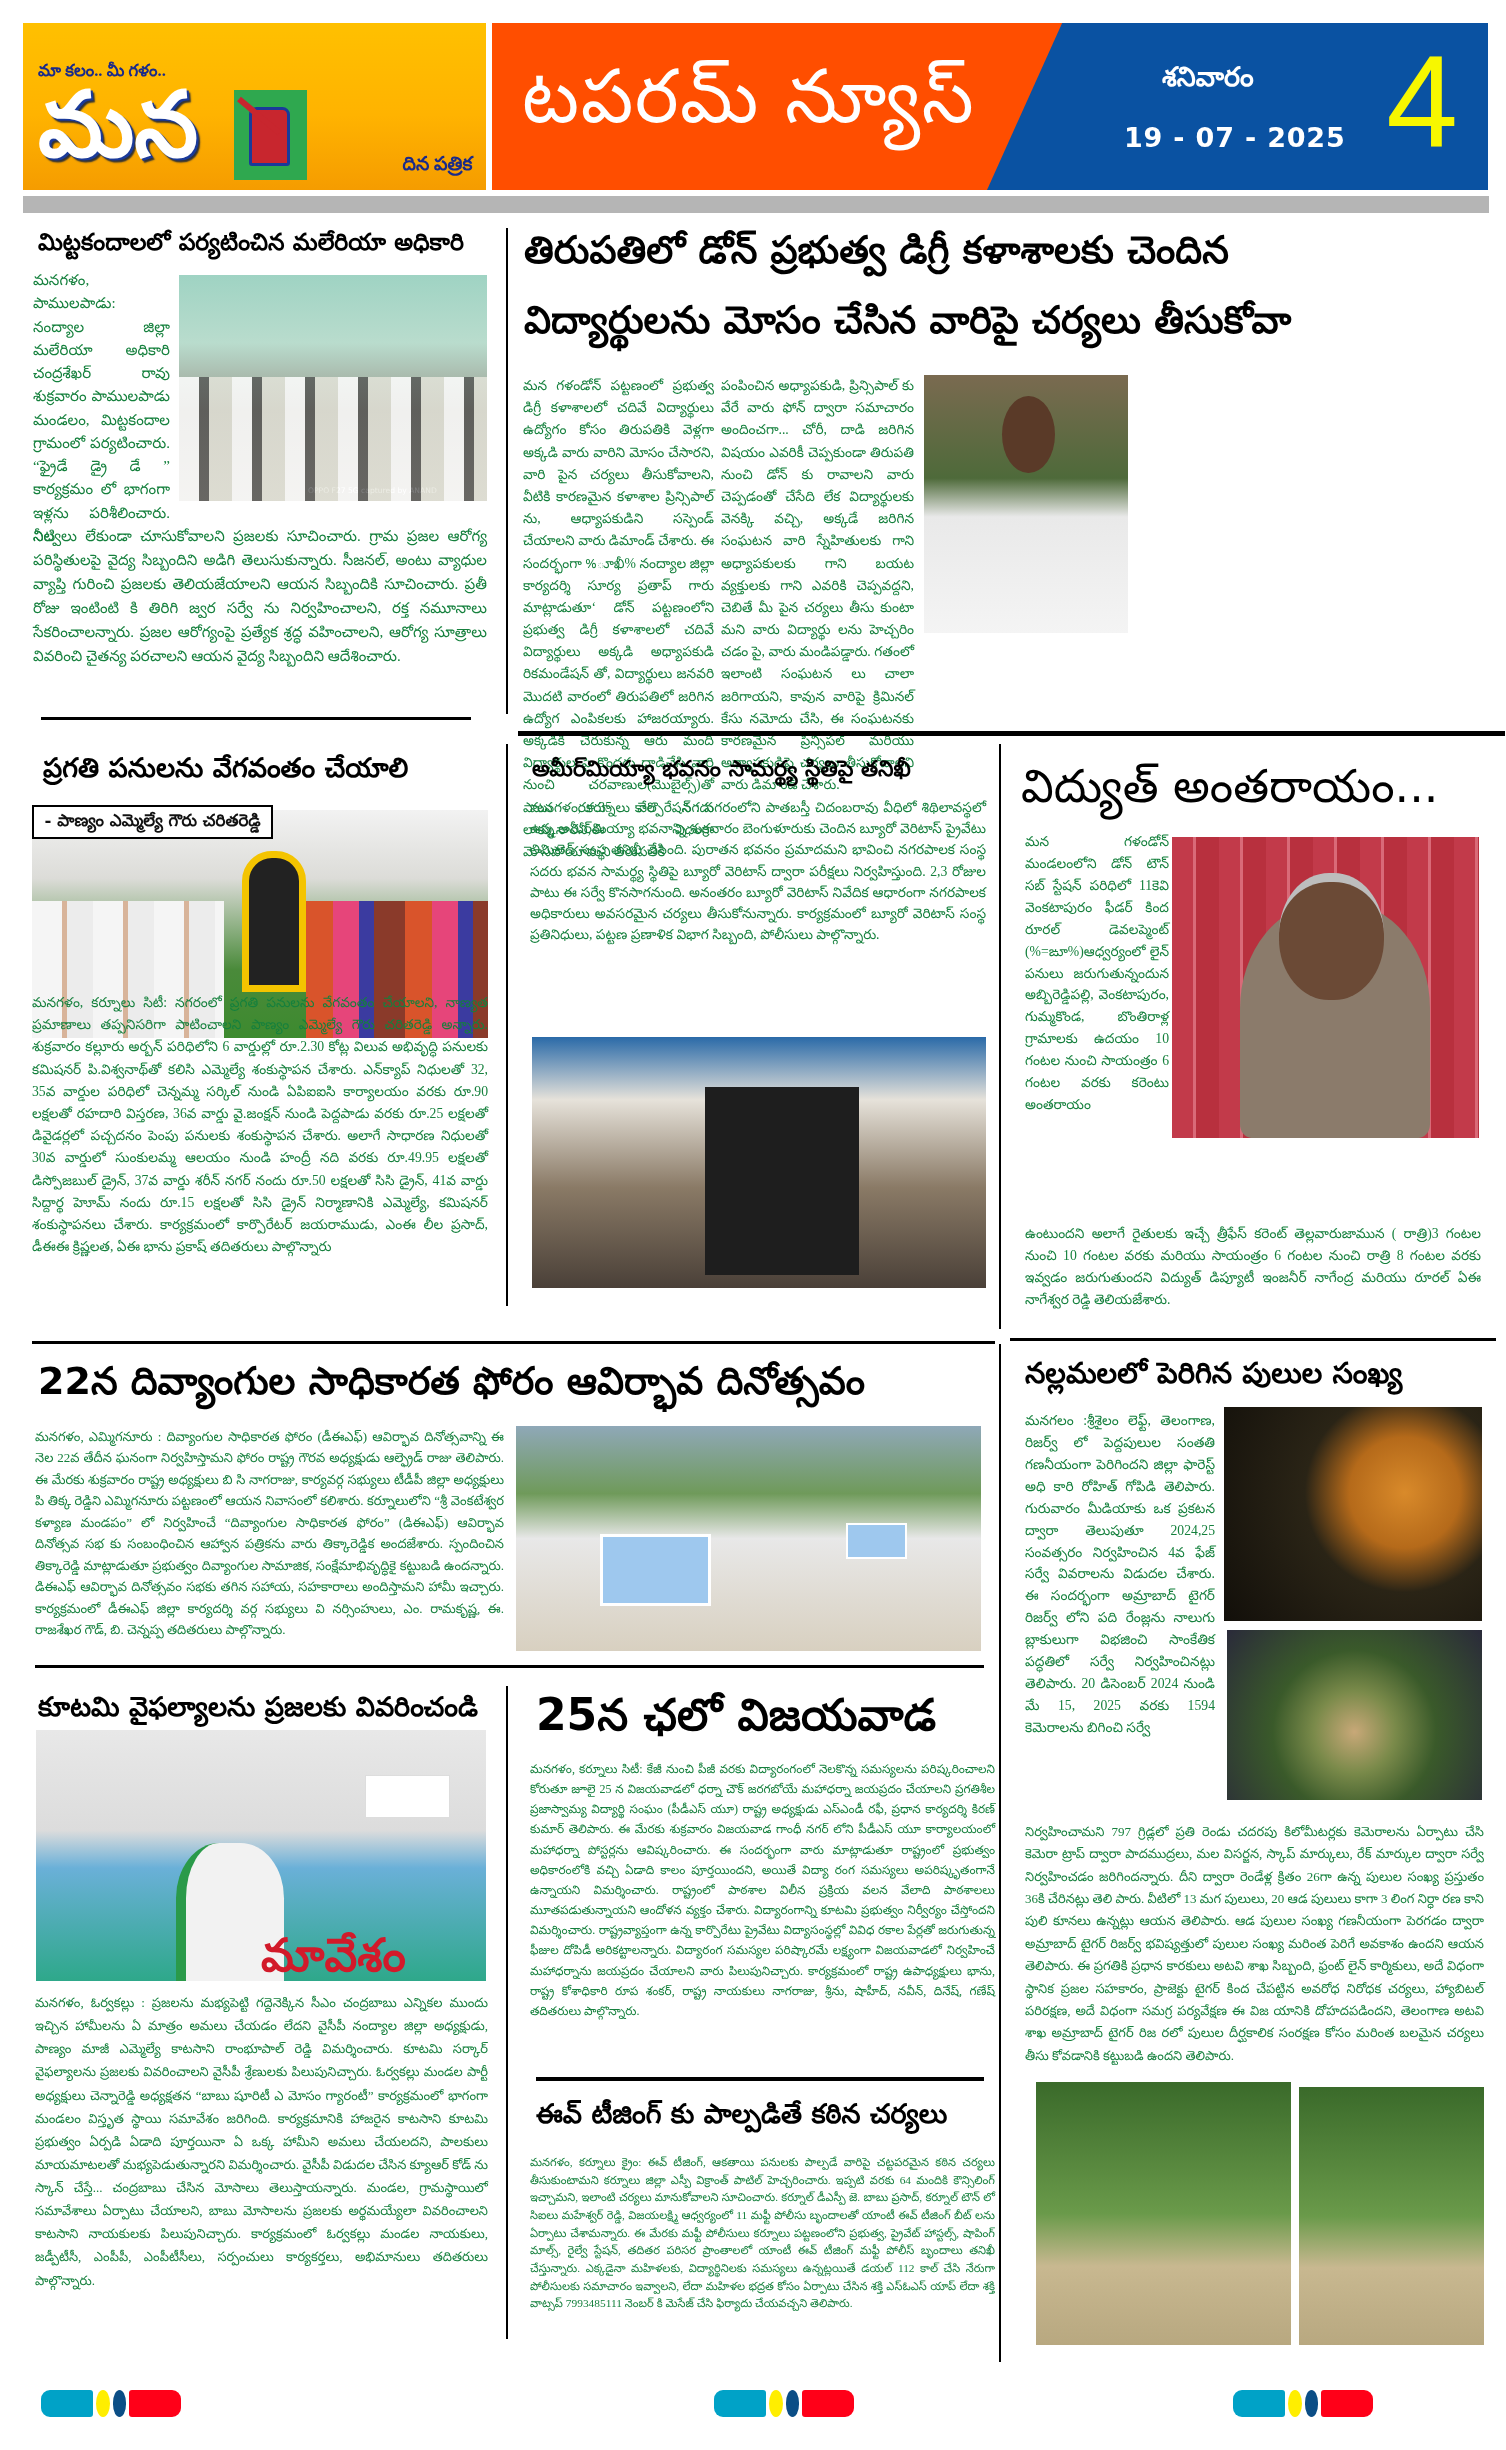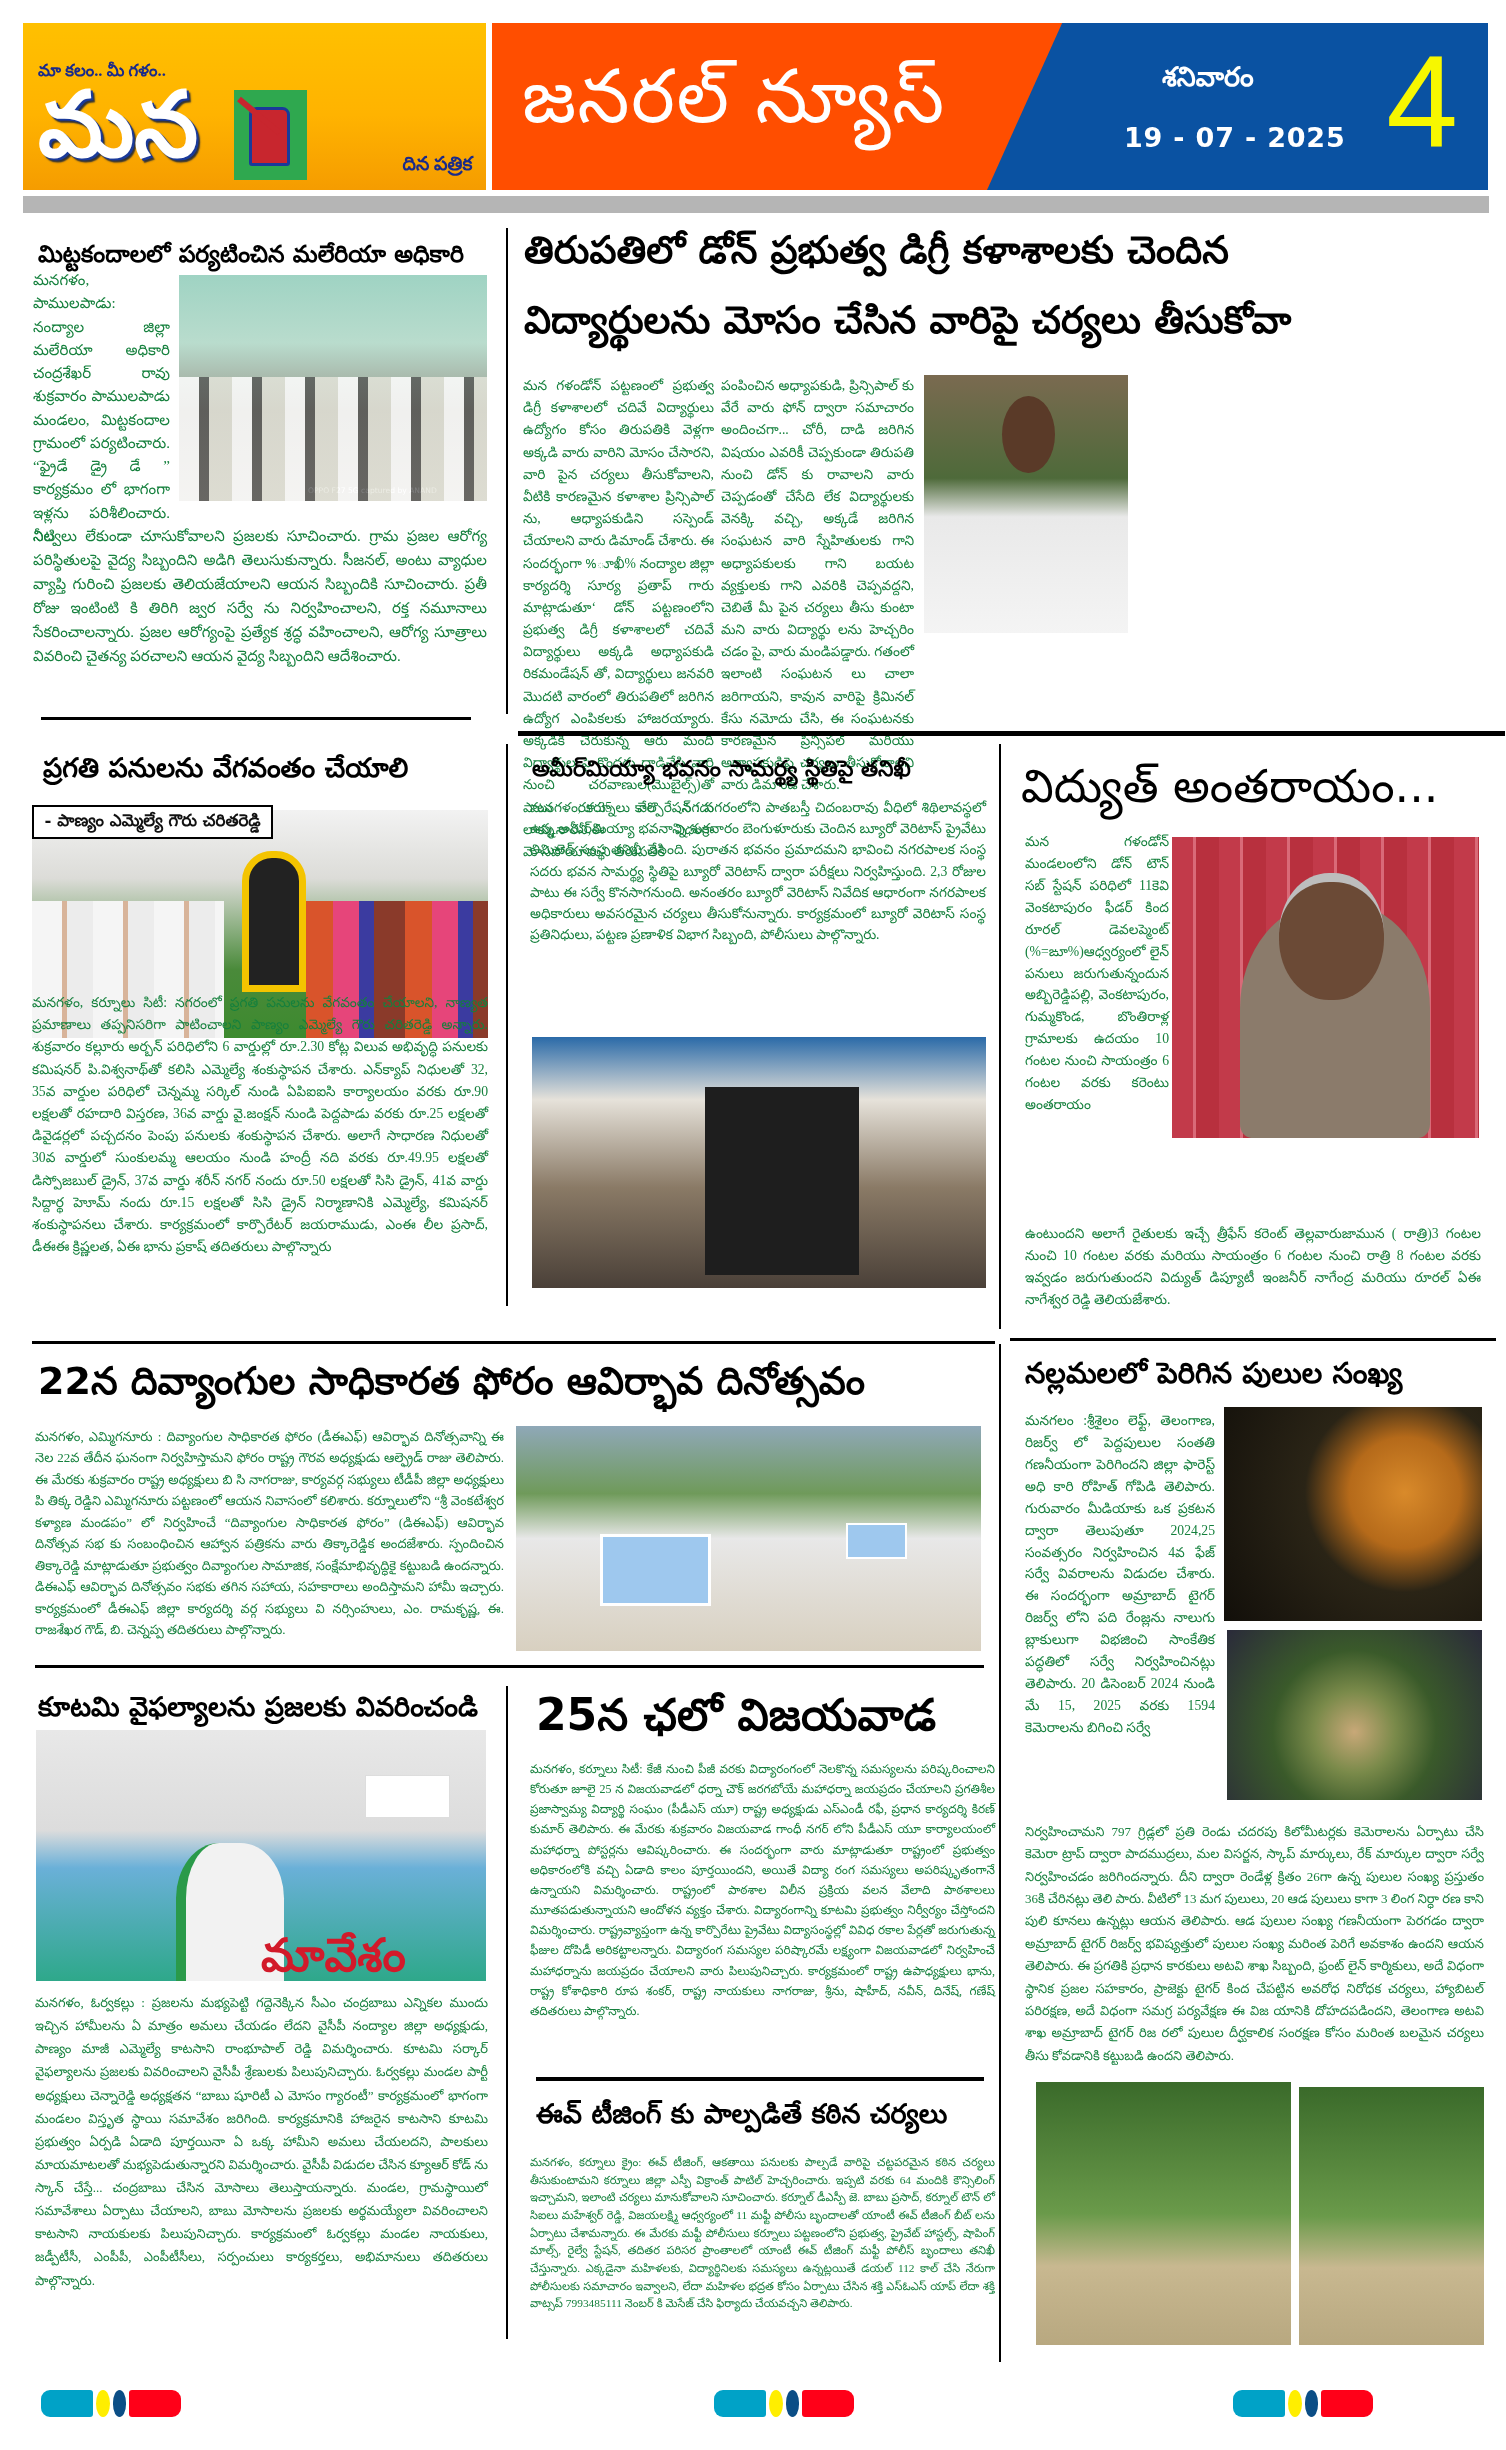--- a/index.html
+++ b/index.html
@@ -70,36 +70,36 @@
 </head>
 <body>
 
 <div class="abs mast-logo">
   <span class="mast-tagline">మా కలం.. మీ గళం..</span>
   <span class="mast-name-a">మన</span>
   <span class="mast-fist"></span>
   <span class="mast-sub">దిన పత్రిక</span>
 </div>
 <div class="abs mast-section">
-  <span class="mast-section-title">జనరల్ న్యూస్</span>
+  <span class="mast-section-title">టపరమ్ న్యూస్</span>
 </div>
 <div class="abs mast-date">
   <span class="mast-day">శనివారం</span>
   <span class="mast-datetext">19 - 07 - 2025</span>
   <span class="mast-page">4</span>
 </div>
 <div class="abs mast-bar"></div>
 
 <div class="abs vline" style="left:506px; top:228px; height:486px;"></div>
 <div class="abs vline" style="left:506px; top:744px; height:562px;"></div>
 <div class="abs vline" style="left:999px; top:744px; height:585px;"></div>
 <div class="abs vline" style="left:999px; top:1344px; height:1018px;"></div>
 <div class="abs vline" style="left:506px; top:1686px; height:653px;"></div>
 
-<div class="abs headline" style="left:38px; top:240px; font-size:23.5px;">మిట్టకందాలలో పర్యటించిన మలేరియా అధికారి</div>
+<div class="abs headline" style="left:38px; top:228px; font-size:23.5px;">మిట్టకందాలలో పర్యటించిన మలేరియా అధికారి</div>
 <div class="abs body-text" style="left:33px; top:269px; width:137px; line-height:1.55;">మనగళం, పాములపాడు: నంద్యాల జిల్లా మలేరియా అధికారి చంద్రశేఖర్ రావు శుక్రవారం పాములపాడు మండలం, మిట్టకందాల గ్రామంలో పర్యటించారు. “ఫ్రైడే డ్రై డే ” కార్యక్రమం లో భాగంగా ఇళ్లను పరిశీలించారు. నీటి</div>
 <div class="abs photo ph-malaria" style="left:179px; top:275px; width:308px; height:226px;">
   <span class="abs" style="left:129px; bottom:6px; font-size:7.6px; color:#fff; font-family:'DejaVu Sans',sans-serif;">OPPO F27 5G captured by ANAND</span>
 </div>
 <div class="abs body-text" style="left:33px; top:524px; width:454px; line-height:1.6;">నిల్వలు లేకుండా చూసుకోవాలని ప్రజలకు సూచించారు. గ్రామ ప్రజల ఆరోగ్య పరిస్థితులపై వైద్య సిబ్బందిని అడిగి తెలుసుకున్నారు. సీజనల్, అంటు వ్యాధుల వ్యాప్తి గురించి ప్రజలకు తెలియజేయాలని ఆయన సిబ్బందికి సూచించారు. ప్రతీ రోజు ఇంటింటి కి తిరిగి జ్వర సర్వే ను నిర్వహించాలని, రక్త నమూనాలు సేకరించాలన్నారు. ప్రజల ఆరోగ్యంపై ప్రత్యేక శ్రద్ధ వహించాలని, ఆరోగ్య సూత్రాలు వివరించి చైతన్య పరచాలని ఆయన వైద్య సిబ్బందిని ఆదేశించారు.</div>
 <div class="abs hline" style="left:41px; top:717px; width:430px; height:3px;"></div>
 
 <div class="abs headline" style="left:524px; top:228px; font-size:38px;">తిరుపతిలో డోన్ ప్రభుత్వ డిగ్రీ కళాశాలకు చెందిన</div>
 <div class="abs headline" style="left:524px; top:298px; font-size:38px;">విద్యార్థులను మోసం చేసిన వారిపై చర్యలు తీసుకోవా</div>
 <div class="abs body-text" style="left:523px; top:375px; width:191px; font-size:13.7px; line-height:1.62;">మన గళండోన్ పట్టణంలో ప్రభుత్వ డిగ్రీ కళాశాలలో చదివే విద్యార్థులు ఉద్యోగం కోసం తిరుపతికి వెళ్లగా అక్కడి వారు వారిని మోసం చేసారని, వారి పైన చర్యలు తీసుకోవాలని, వీటికి కారణమైన కళాశాల ప్రిన్సిపాల్ ను, ఆధ్యాపకుడిని సస్పెండ్ చేయాలని వారు డిమాండ్ చేశారు. ఈ సందర్భంగా %ూఖీ% నంద్యాల జిల్లా కార్యదర్శి సూర్య ప్రతాప్ గారు మాట్లాడుతూ‘ డోన్ పట్టణంలోని ప్రభుత్వ డిగ్రీ కళాశాలలో చదివే విద్యార్థులు అక్కడి అధ్యాపకుడి రికమండేషన్ తో, విద్యార్థులు జనవరి మొదటి వారంలో తిరుపతిలో జరిగిన ఉద్యోగ ఎంపికలకు హాజరయ్యారు. అక్కడికి చేరుకున్న ఆరు మంది విద్యార్థుల పై కొందరు దాడిచేసి వారి నుంచి చరవాణుల(మొబైల్స్)తో పాటు రూ.35 వేల నగదు లాక్కునారనీ,ఈ విధంగా మోసపోయామని తిరుపతికి</div>

